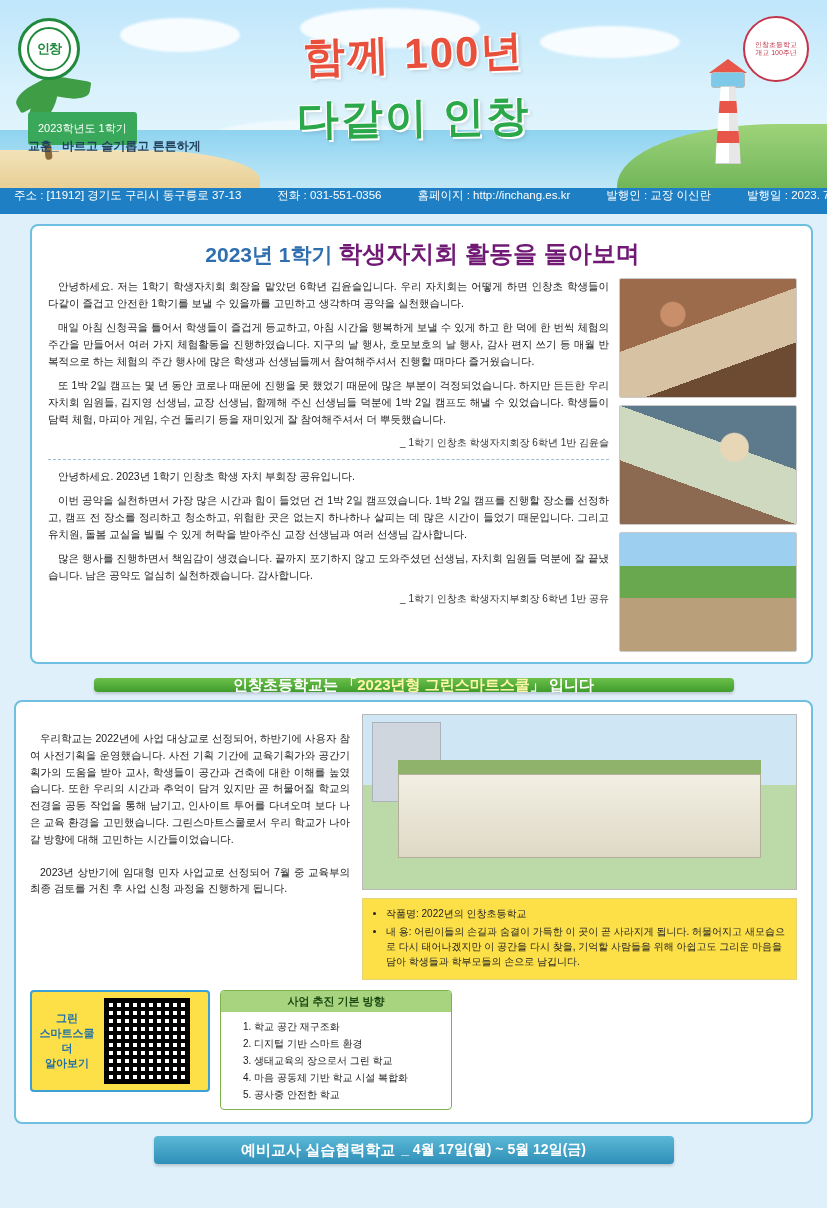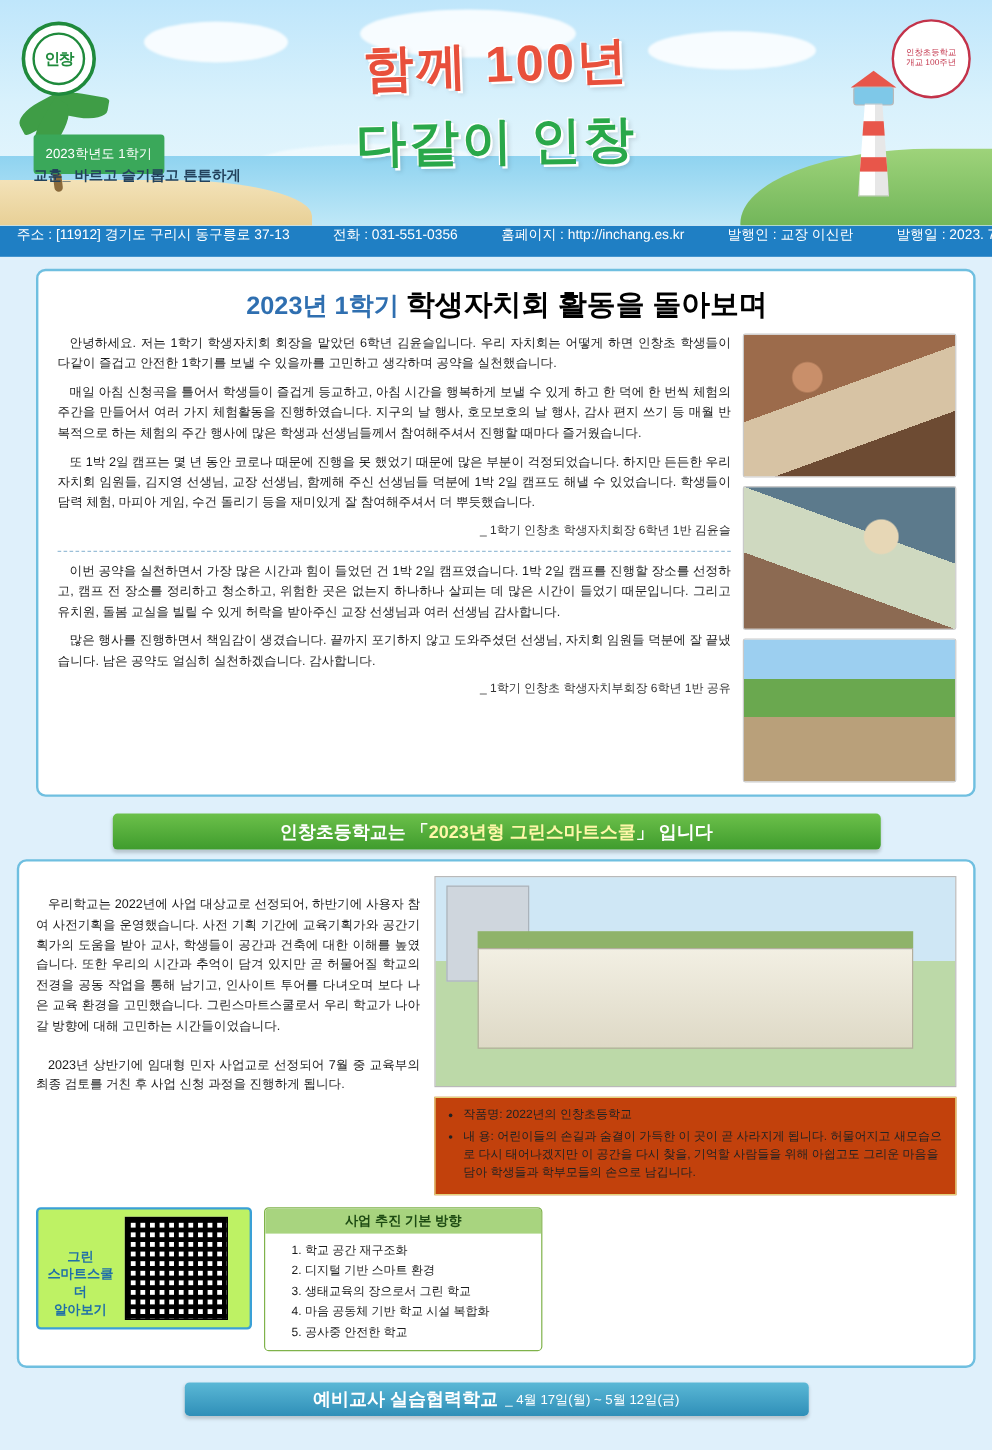--- a/index.html
+++ b/index.html
@@ -121,21 +121,21 @@
     background:#fff; border:2px solid #6fbfe0; border-radius:8px;
     position:relative;
   }
 
   
   .sec1 { margin-left:16px; padding:12px 14px 10px 16px; }
   .sec1-head {
     text-align:center; margin-bottom:8px;
     font-size:21px; font-weight:bold; color:#2f6fb0;
   }
-  .sec1-head .big { color:#000000; font-size:24px; }
+  .sec1-head .big { color:#701a75; font-size:24px; }
   .sec1-body { display:flex; gap:10px; }
   .sec1-text { flex:1; font-size:10.5px; line-height:1.62; color:#1a1a1a; text-align:justify; }
   .sec1-text p { margin:0 0 7px 0; text-indent:10px; }
   .sign { text-align:right; font-size:10px; color:#333; margin:2px 0 8px 0; }
   .divider { border-top:1px dashed #9bbfd8; margin:8px 0 8px 0; }
   .sec1-photos { width:178px; display:flex; flex-direction:column; gap:7px; }
   .photo {
     width:100%; height:120px; border:1px solid #c9c9c9; border-radius:2px;
     background-size:cover; background-position:center;
   }
@@ -143,21 +143,21 @@
       radial-gradient(circle at 30% 30%, #c98f6a 0 8%, transparent 9%),
       linear-gradient(160deg,#9c6b4b 0 40%, #d7c3a4 40% 70%, #6d4b33 70% 100%); }
   .ph2 { background:
       radial-gradient(circle at 65% 35%, #e7d7b6 0 10%, transparent 11%),
       linear-gradient(20deg,#8c6a52 0 35%, #cfd9c0 35% 65%, #5c7a8c 65% 100%); }
   .ph3 { background:
       linear-gradient(#9ccff0 0 28%, #6aa84f 28% 55%, #b9a07a 55% 100%); }
 
   
   .ribbon {
-    margin: 14px auto 0 auto; width: 640px; height: 30px;
+    margin: 14px auto 0 auto; width: 640px; height: 14px;
     background: linear-gradient(#6cc04a,#3f9c2d);
     border-radius:4px; color:#fff; font-weight:bold; font-size:15px;
     display:flex; align-items:center; justify-content:center;
     box-shadow:0 2px 3px rgba(0,0,0,.18);
   }
   .ribbon .hl { color:#fff7a8; }
   .sec2 { margin-top:8px; padding:12px 14px; }
   .sec2-body { display:flex; gap:12px; }
   .sec2-left { width:320px; font-size:10.5px; line-height:1.6; color:#1a1a1a; text-align:justify; }
   .sec2-left p { margin:16px 0 6px 0; text-indent:10px; }
@@ -175,30 +175,30 @@
   }
   .render .roof {
     position:absolute; left:8%; bottom:66%; width:84%; height:8%;
     background:#8fb36a;
   }
   .render .tower {
     position:absolute; left:2%; top:4%; width:16%; height:46%;
     background:#cfd6dd; border:1px solid #aab3bb;
   }
   .bullets {
-    margin-top:8px; background:#c2410c; border:1px solid #e3d37a;
+    margin-top:8px; background:#fde047; border:1px solid #e3d37a;
     padding:7px 9px; font-size:10px; line-height:1.5; color:#222;
   }
   .bullets li { margin-bottom:3px; }
   .bullets ul { margin:0; padding-left:14px; }
 
   .sec2-bottom { display:flex; gap:10px; margin-top:10px; align-items:flex-start; }
   .qr-box {
     width:180px; border:2px solid #3aa0d6; border-radius:4px; padding:6px;
-    display:flex; align-items:flex-end; gap:8px; background:#bef264;
+    display:flex; align-items:center; gap:8px; background:#fde047;
   }
   .qr-label { font-size:11px; color:#1f6fa8; font-weight:bold; line-height:1.35; text-align:center; width:58px; }
   .qr {
     width:86px; height:86px;
     background-image:
       linear-gradient(90deg, #000 50%, transparent 50%),
       linear-gradient(#000 50%, transparent 50%);
     background-size: 8px 8px, 8px 8px;
     background-color:#fff; border:1px solid #000;
   }
@@ -212,21 +212,21 @@
   .plan-list { margin:0; padding:6px 8px 6px 22px; font-size:10px; line-height:1.7; color:#1a1a1a; }
 
   
   .ribbon2 {
     margin: 12px auto 0 auto; width: 520px; height: 28px;
     background: linear-gradient(#5bb8d6,#2f8fb8);
     border-radius:4px; color:#fff; font-weight:bold; font-size:15px;
     display:flex; align-items:center; justify-content:center; gap:6px;
     box-shadow:0 2px 3px rgba(0,0,0,.18);
   }
-  .ribbon2 .sub { font-size:11px; font-weight:normal; }
+  .ribbon2 .sub { font-size:14px; font-weight:bold; }
 </style>
 </head>
 <body>
 
 <div class="masthead">
   <div class="cloud" style="left:120px;top:18px;width:120px;height:34px;"></div>
   <div class="cloud" style="left:300px;top:8px;width:180px;height:40px;"></div>
   <div class="cloud" style="left:540px;top:26px;width:140px;height:32px;"></div>
   <div class="cloud" style="left:210px;top:120px;width:200px;height:36px;opacity:.6"></div>
 
@@ -279,20 +279,21 @@
       <span>2023년 1학기</span>
       <span class="big">학생자치회 활동을 돌아보며</span>
     </div>
     <div class="sec1-body">
       <div class="sec1-text">
         <p>안녕하세요. 저는 1학기 학생자치회 회장을 맡았던 6학년 김윤슬입니다. 우리 자치회는 어떻게 하면 인창초 학생들이 다같이 즐겁고 안전한 1학기를 보낼 수 있을까를 고민하고 생각하며 공약을 실천했습니다.</p>
         <p>매일 아침 신청곡을 틀어서 학생들이 즐겁게 등교하고, 아침 시간을 행복하게 보낼 수 있게 하고 한 덕에 한 번씩 체험의 주간을 만들어서 여러 가지 체험활동을 진행하였습니다. 지구의 날 행사, 호모보호의 날 행사, 감사 편지 쓰기 등 매월 반복적으로 하는 체험의 주간 행사에 많은 학생과 선생님들께서 참여해주셔서 진행할 때마다 즐거웠습니다.</p>
         <p>또 1박 2일 캠프는 몇 년 동안 코로나 때문에 진행을 못 했었기 때문에 많은 부분이 걱정되었습니다. 하지만 든든한 우리 자치회 임원들, 김지영 선생님, 교장 선생님, 함께해 주신 선생님들 덕분에 1박 2일 캠프도 해낼 수 있었습니다. 학생들이 담력 체험, 마피아 게임, 수건 돌리기 등을 재미있게 잘 참여해주셔서 더 뿌듯했습니다.</p>
         <div class="sign">_ 1학기 인창초 학생자치회장 6학년 1반 김윤슬</div>
         <div class="divider"></div>
+        <p>안녕하세요. 2023년 1학기 인창초 학생 자치 부회장 공유입니다.</p>
         <p>이번 공약을 실천하면서 가장 많은 시간과 힘이 들었던 건 1박 2일 캠프였습니다. 1박 2일 캠프를 진행할 장소를 선정하고, 캠프 전 장소를 정리하고 청소하고, 위험한 곳은 없는지 하나하나 살피는 데 많은 시간이 들었기 때문입니다. 그리고 유치원, 돌봄 교실을 빌릴 수 있게 허락을 받아주신 교장 선생님과 여러 선생님 감사합니다.</p>
         <p>많은 행사를 진행하면서 책임감이 생겼습니다. 끝까지 포기하지 않고 도와주셨던 선생님, 자치회 임원들 덕분에 잘 끝냈습니다. 남은 공약도 얼심히 실천하겠습니다. 감사합니다.</p>
         <div class="sign">_ 1학기 인창초 학생자치부회장 6학년 1반 공유</div>
       </div>
       <div class="sec1-photos">
         <div class="photo ph1"></div>
         <div class="photo ph2"></div>
         <div class="photo ph3"></div>
       </div>
     </div>

